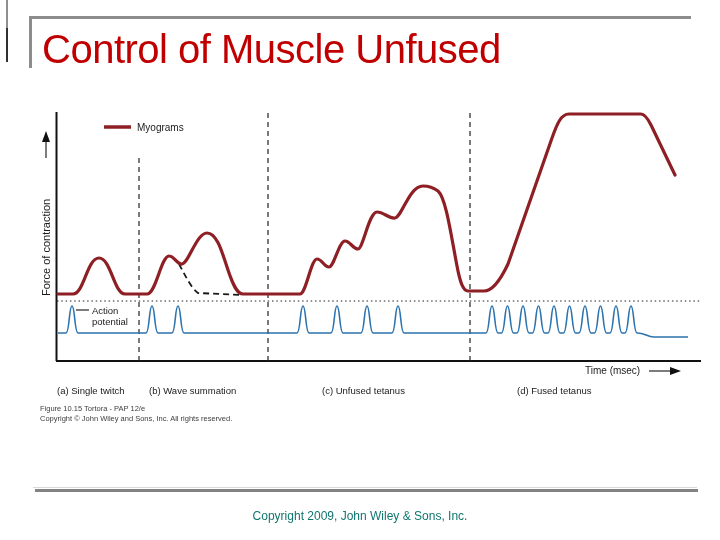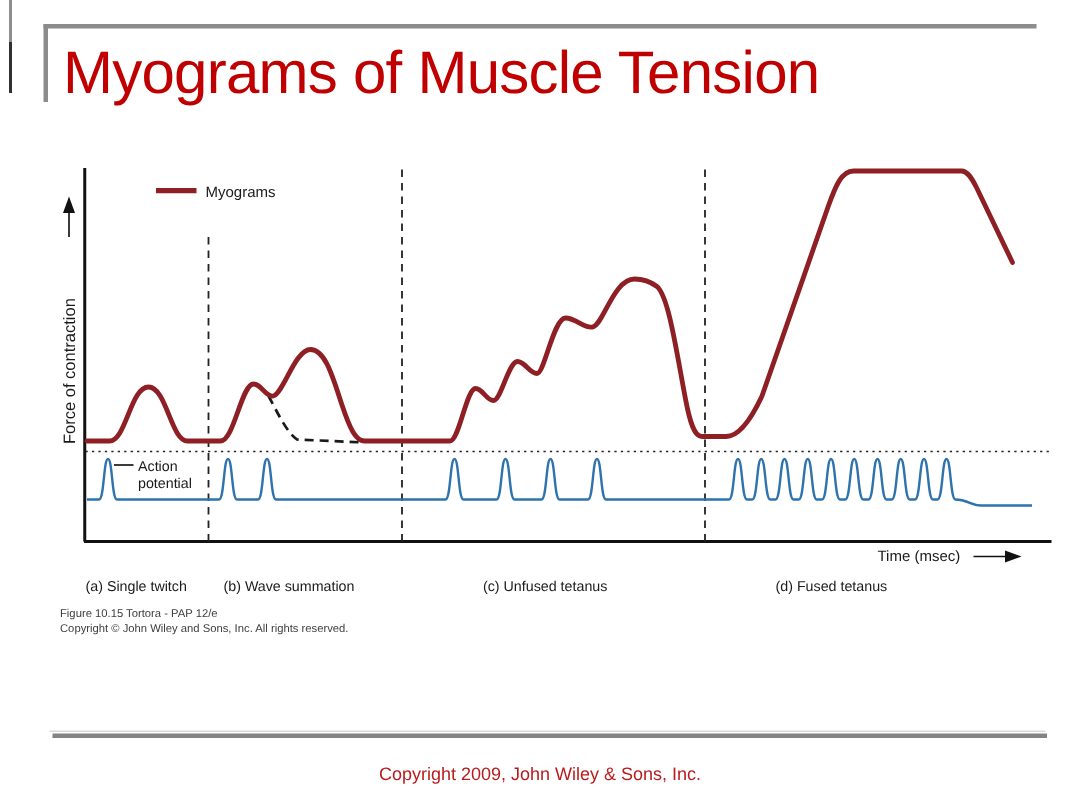--- a/index.html
+++ b/index.html
@@ -26,30 +26,30 @@
   .lbl{fill:#1a1a1a;}
   .lbl-9{font-size:9.5px;}
   .lbl-10{font-size:10px;}
   .lbl-11{font-size:11px;}
   .cap{font-size:7.5px;fill:#3d3d3d;}
   .arrowhead{fill:#111;}
   .bottom-rule-light{position:absolute;left:33px;top:487px;width:664px;height:1px;background:#d9d9d9;}
   .bottom-rule{position:absolute;left:35px;top:489px;width:663px;height:3px;background:#838383;}
   .slide-footer{
     position:absolute;left:0;top:509px;width:720px;text-align:center;
-    font-size:12px;color:#b91c1c;
+    font-size:12px;color:#0f766e;
   }
 </style>
 </head>
 <body>
 
 <div class="edge-mark"></div>
 <div class="top-rule"></div>
 <div class="corner-rule"></div>
-<div class="slide-title">Myograms of Muscle Tension</div>
+<div class="slide-title">Control of Muscle Unfused</div>
 
 <svg class="figure" width="720" height="440" viewBox="0 0 720 440">
 
   <path class="axis" d="M56.5,112 V361"></path>
   <path class="axis" d="M56,361 H701"></path>
 
   <path class="thinline" d="M46,158 V140"></path>
   <polygon class="arrowhead" points="42,142 46,131 50,142"></polygon>
   <text class="lbl lbl-11" transform="translate(50,296) rotate(-90)">Force of contraction</text>
 

